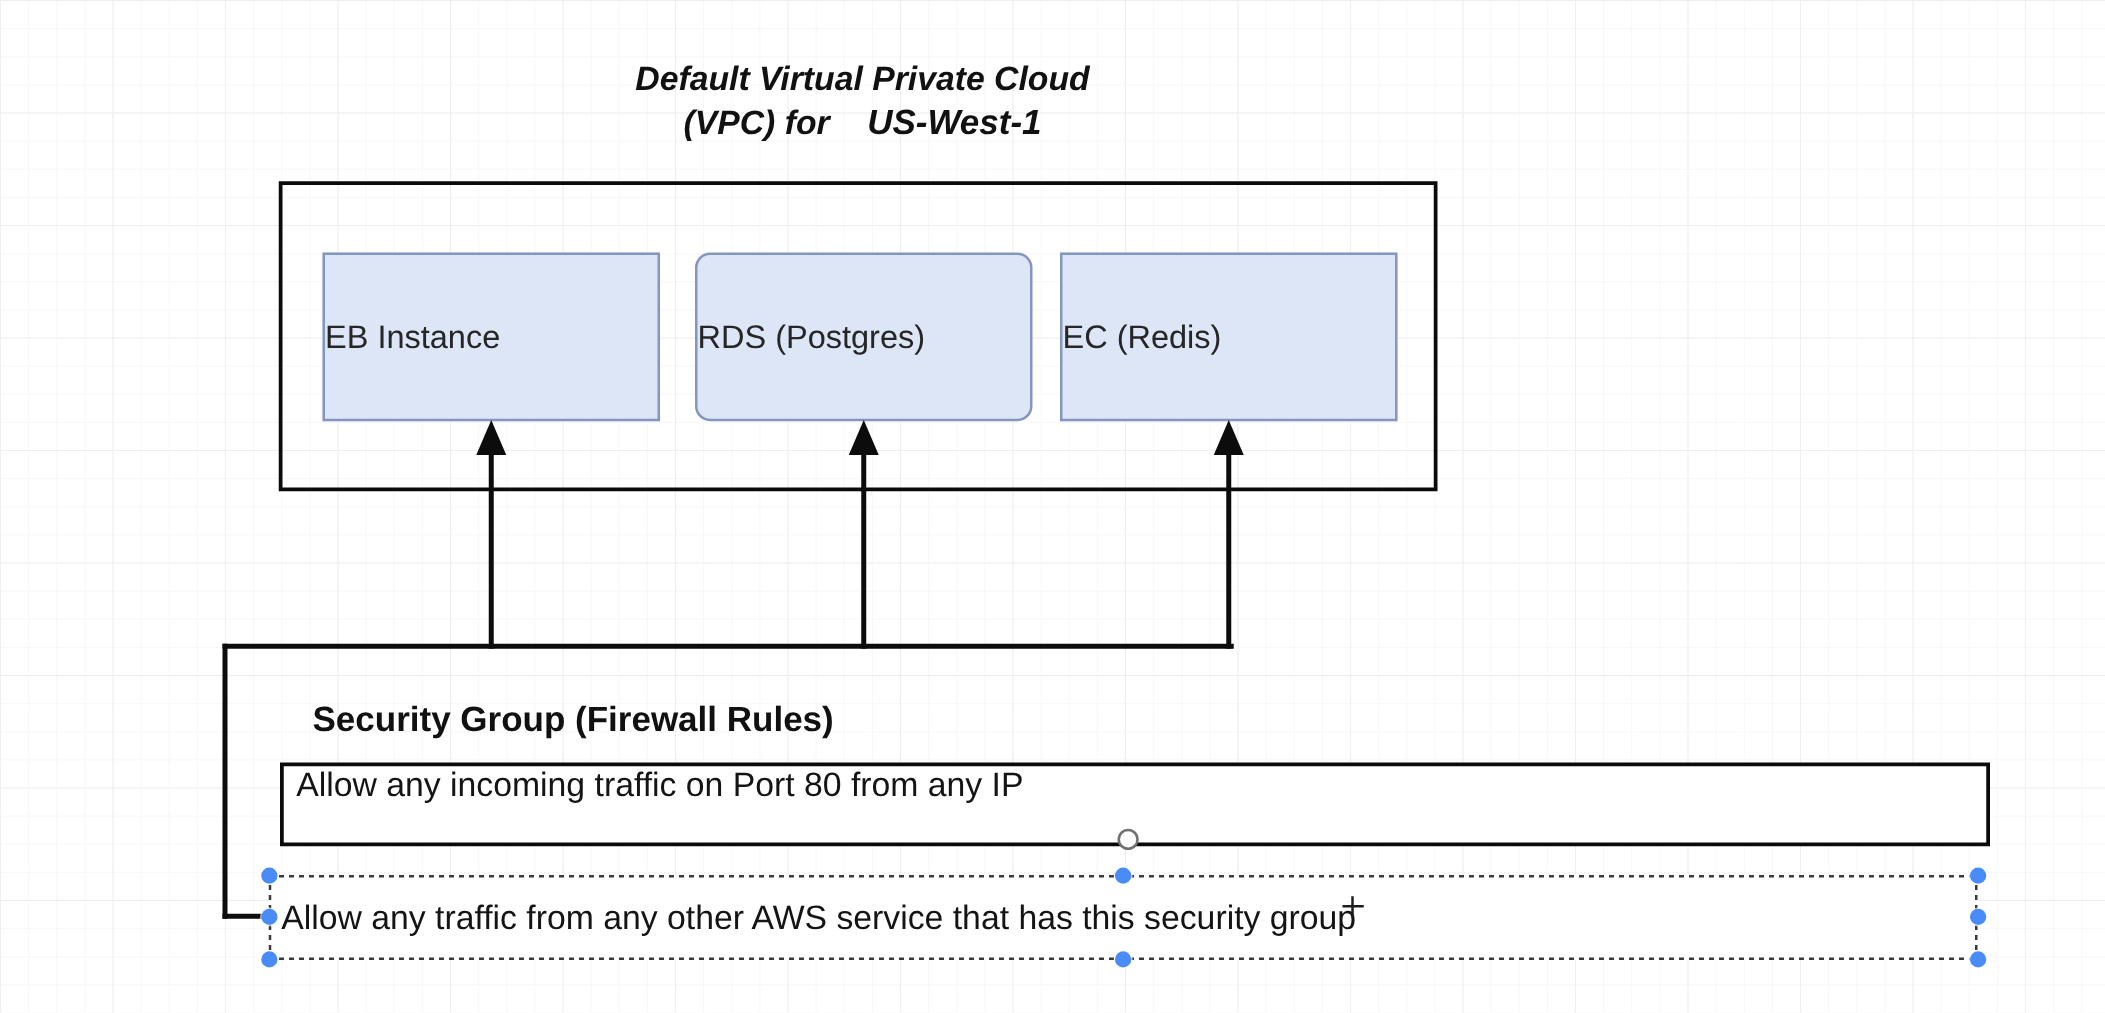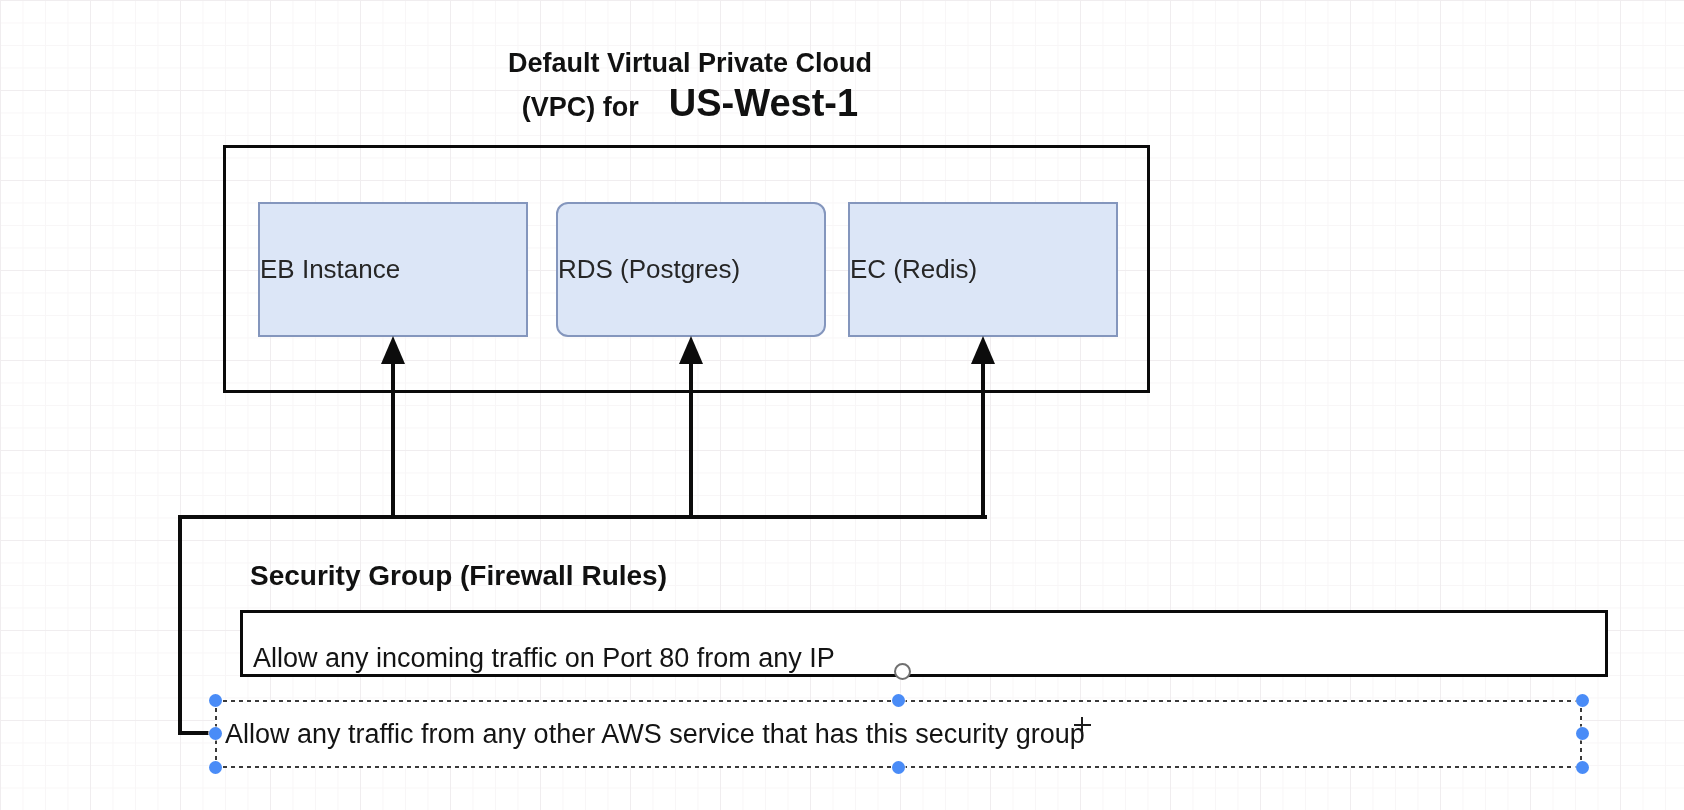--- a/index.html
+++ b/index.html
@@ -25,25 +25,26 @@
   }
   .abs { position: absolute; }
 
   
   .vpc-title {
     left: 290px; top: 48px; width: 800px;
     text-align: center;
     font-weight: bold;
     line-height: 1.15;
     color: #111;
+    font-style: italic;
   }
   .vpc-title .t1 { font-size: 27px; }
   .vpc-title .t2 { font-size: 27px; margin-top: 3px; }
   .vpc-title .t2 .prefix { margin-right: 10px; }
-  .vpc-title .t2 .region { font-size: 38px; margin-left: 20px; }
+  .vpc-title .t2 .region { font-size: 28px; margin-left: 20px; }
 
   
   .vpc-box {
     left: 223px; top: 145px; width: 921px; height: 242px;
     border: 3px solid #0a0a0a;
     background: transparent;
   }
 
   
   .service {
@@ -77,24 +78,24 @@
   .arrowhead.a3 { left: 971px; }
 
   
   .sg-heading {
     left: 230px; top: 560px;
     font-size: 28px; font-weight: bold; color: #111;
     white-space: nowrap;
     margin-left: 20px;
   }
   .rule-box {
-    left: 240px; top: 610px; width: 1352px; height: 61px;
+    left: 224px; top: 610px; width: 1352px; height: 61px;
     border: 3px solid #0a0a0a;
     background: #ffffff;
-    display: flex; align-items: flex-end;
+    display: flex; align-items: flex-start;
     padding-left: 10px;
     font-size: 27px; color: #141414;
     white-space: nowrap;
   }
   .conn-point {
     left: 894px; top: 663px; width: 13px; height: 13px;
     border: 2px solid #707070; border-radius: 50%;
     background: #ffffff;
   }
 

